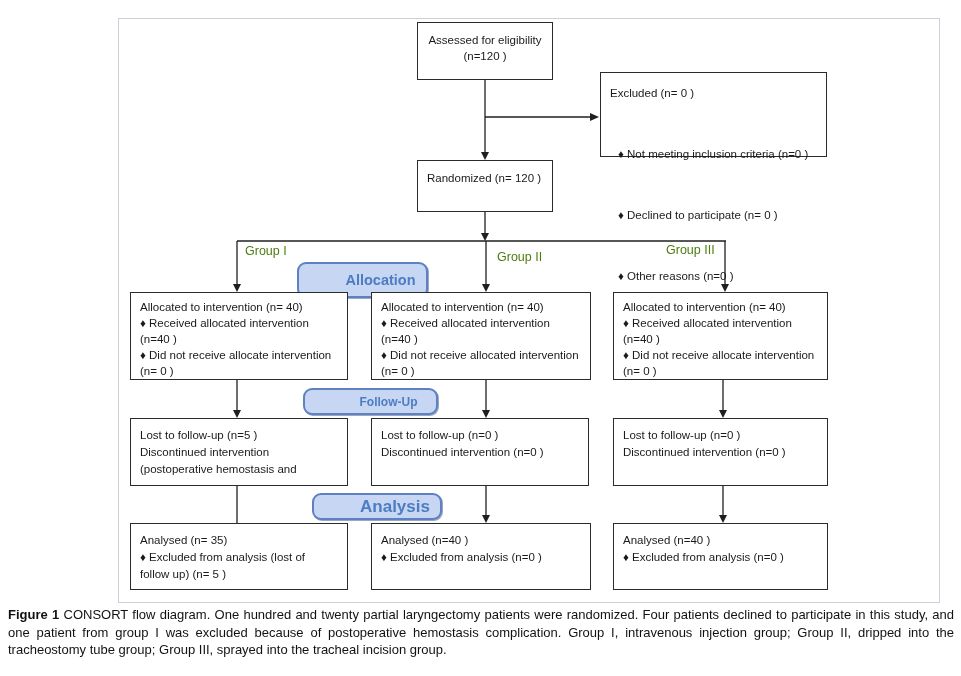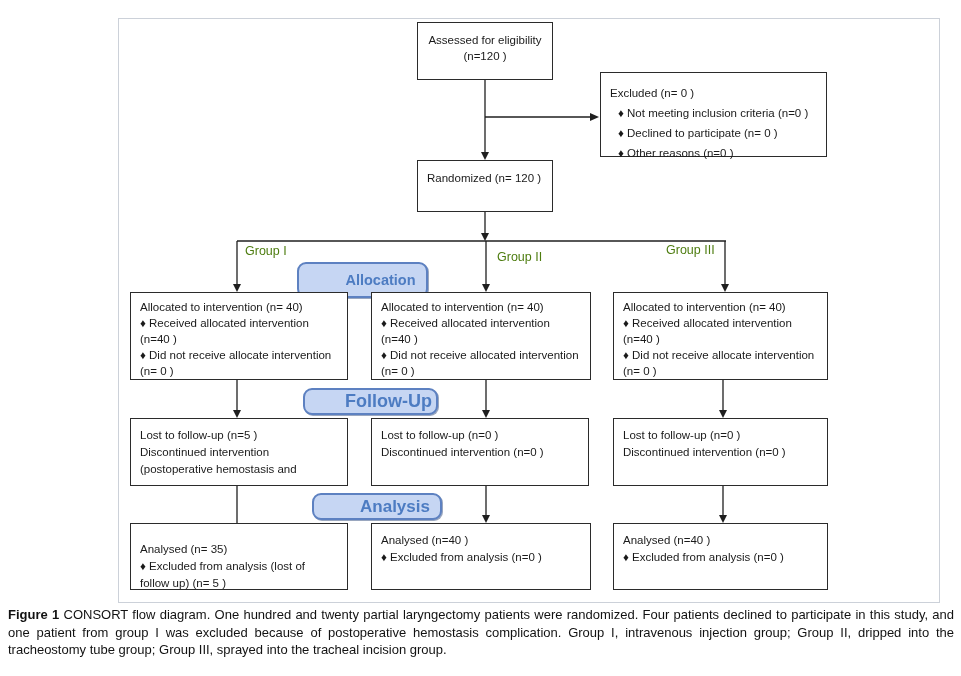--- a/index.html
+++ b/index.html
@@ -10,38 +10,38 @@
   .frame{position:absolute;left:118px;top:18px;width:820px;height:583px;border:1px solid #ccd1d9;}
   svg.connectors{position:absolute;left:0;top:0;}
   .stage{
     position:absolute;display:flex;align-items:center;justify-content:center;
     background:#c6d6f3;border:2px solid #5d81c1;border-radius:9px;
     color:#4d7cc2;font-weight:bold;font-size:15px;box-sizing:border-box;
     padding-left:36px;box-shadow:1px 1px 0 #9aa7bf;
   }
   .stage.enroll{left:177px;top:37px;width:141px;height:31px;}
   .stage.alloc{left:297px;top:262px;width:131px;height:36px;font-size:14.5px;}
-  .stage.fu{left:303px;top:388px;width:135px;height:27px;font-size:18px;}
+  .stage.fu{left:303px;top:388px;width:135px;height:27px;font-size:12px;}
   .stage.an{left:312px;top:493px;width:130px;height:27px;font-size:17px;}
   .box{
     position:absolute;background:#ffffff;border:1px solid #2b2b2b;box-sizing:border-box;
     font-size:11.5px;line-height:16px;padding:6px 9px;
   }
   .box.center{text-align:center;}
   .box.assessed{left:417px;top:22px;width:136px;height:58px;padding-top:9px;}
   .box.excluded{left:600px;top:72px;width:227px;height:85px;line-height:20px;padding-top:10px;}
-  .box.excluded .bullet{padding-left:8px;}
+  .box.excluded .bullet{padding-left:8px;margin-top:41px;}
   .box.randomized{left:417px;top:160px;width:136px;height:52px;padding-top:9px;}
   .box.a1{left:130px;top:292px;width:218px;height:88px;}
   .box.a2{left:371px;top:292px;width:220px;height:88px;}
   .box.a3{left:613px;top:292px;width:215px;height:88px;}
   .box.f1{left:130px;top:418px;width:218px;height:68px;line-height:17px;padding-top:8px;}
   .box.f2{left:371px;top:418px;width:218px;height:68px;line-height:17px;padding-top:8px;}
   .box.f3{left:613px;top:418px;width:215px;height:68px;line-height:17px;padding-top:8px;}
-  .box.n1{left:130px;top:523px;width:218px;height:67px;line-height:17px;padding-top:17px;}
+  .box.n1{left:130px;top:523px;width:218px;height:67px;line-height:17px;padding-top:8px;}
   .box.n2{left:371px;top:523px;width:220px;height:67px;line-height:17px;padding-top:8px;}
   .box.n3{left:613px;top:523px;width:215px;height:67px;line-height:17px;padding-top:8px;}
   .group-label{position:absolute;font-size:12.5px;color:#4d7c0f;}
   .group-label.g1{left:245px;top:244px;}
   .group-label.g2{left:497px;top:250px;}
   .group-label.g3{left:666px;top:243px;}
   .caption{
     position:absolute;left:8px;top:606px;width:946px;
     font-size:13px;line-height:1.35;text-align:justify;color:#121212;
   }

